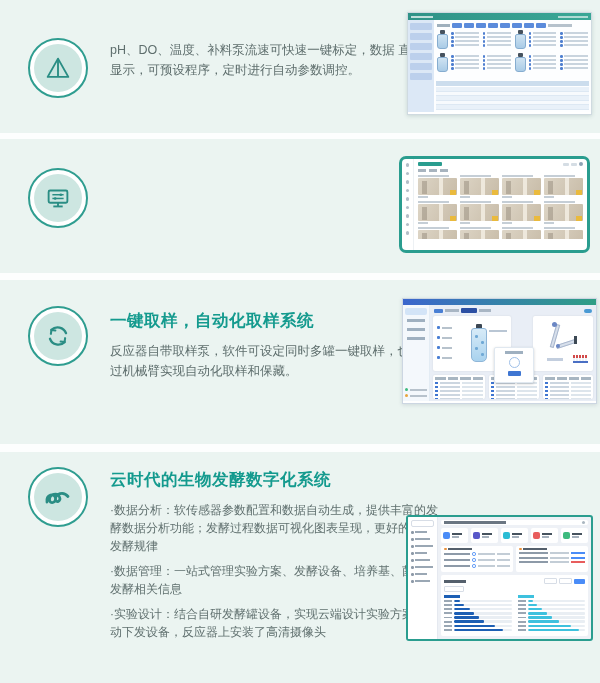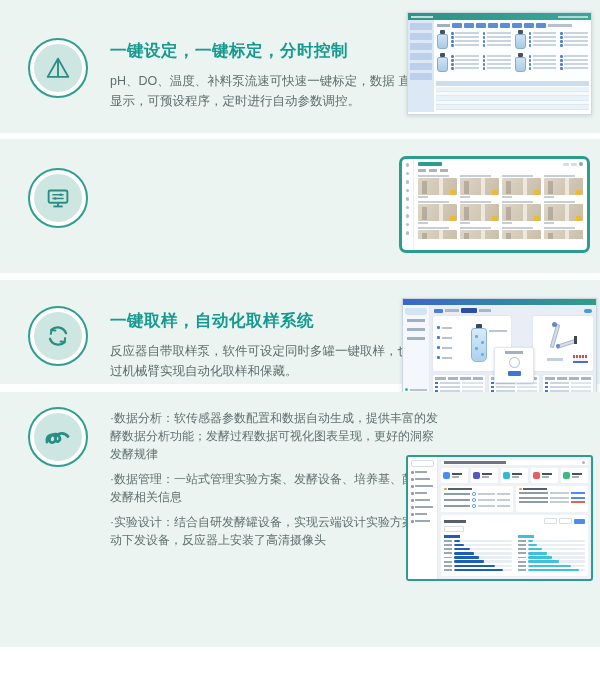--- a/index.html
+++ b/index.html
@@ -7,21 +7,21 @@
     width:600px;height:683px;overflow:hidden;background:#fff;
     font-family:"Liberation Sans","DejaVu Sans",sans-serif;
     -webkit-font-smoothing:antialiased;
   }
   .sec{position:relative;background:#ebf4f1;display:flex;align-items:flex-start;}
   .gap{background:#fdfefe;}
   #sec1{height:133px}
   #gap1{height:6px}
   #sec2{height:134px}
   #gap2{height:7px}
-  #sec3{height:104px}
+  #sec3{height:164px}
   #gap3{height:8px}
   #sec4{height:255px}
 
   .icon-outer{
     flex:none;width:56px;height:56px;border-radius:50%;
     border:2px solid #2f9d90;background:#fff;
     display:flex;align-items:center;justify-content:center;
     margin-left:28px;
   }
   #sec1 .icon-outer{margin-top:38px}
@@ -66,21 +66,20 @@
 <section class="sec" id="sec1">
   <div class="icon-outer">
     <div class="icon-inner">
       <svg width="30" height="30" viewBox="0 0 32 32">
         <path d="M16 6 L27 25.5 H5 Z" fill="none" stroke="#2a8d84" stroke-width="2" stroke-linejoin="round"></path>
         <line x1="16" y1="6" x2="16" y2="25.5" stroke="#2a8d84" stroke-width="2"></line>
       </svg>
     </div>
   </div>
   <div class="txt">
-    <h2>一键设定，一键标定，分时控制</h2>
     <p>pH、DO、温度、补料泵流速可快速一键标定，数据 直观显示，可预设程序，定时进行自动参数调控。</p>
   </div>
   <div class="shot" id="shot1">
       <div style="height: 7px; background: linear-gradient(90deg, rgb(47, 146, 135), rgb(58, 167, 150)); display: flex; align-items: center; justify-content: space-between; padding: 0px 3px;">
         <div style="width: 22px; height: 2px; background: rgba(255, 255, 255, 0.7);"></div>
         <div style="width: 30px; height: 2px; background: rgba(255, 255, 255, 0.6);"></div>
       </div>
       <div style="display: flex; height: 92px;">
         <div style="width: 26px; background: rgb(220, 232, 246); padding: 3px 2px; box-sizing: border-box;">
           <div style="height: 7px; background: rgb(188, 208, 236); border-radius: 1px; margin-bottom: 3px;"></div>
@@ -634,20 +633,21 @@
 
 <section class="sec" id="sec4">
   <div class="icon-outer">
     <div class="icon-inner">
       <svg width="32" height="32" viewBox="0 0 32 32">
         <path d="M5 21 C4 13.5 12.5 11.5 13.5 17 C14.5 22 7.5 23.5 7.5 18.5 C7.5 13 15.5 11 17.5 16 C19.5 20.5 13.5 22.5 13.5 18 C13.5 12.5 21.5 10 26 15.5" fill="none" stroke="#2a8d84" stroke-width="2.8" stroke-linecap="round"></path>
       </svg>
     </div>
   </div>
   <div class="txt">
+    <h2>云时代的生物发酵数字化系统</h2>
     <p>·数据分析：软传感器参数配置和数据自动生成，提供丰富的发酵数据分析功能；发酵过程数据可视化图表呈现，更好的洞察发酵规律</p>
     <p>·数据管理：一站式管理实验方案、发酵设备、培养基、菌株等发酵相关信息</p>
     <p>·实验设计：结合自研发酵罐设备，实现云端设计实验方案并自动下发设备，反应器上安装了高清摄像头</p>
   </div>
   <div class="shot" id="shot4">
       <div style="width: 30px; background: rgb(255, 255, 255); border-right: 1px solid rgb(229, 233, 240); padding: 3px; box-sizing: border-box;">
         <div style="height: 5px; border: 1px solid rgb(215, 221, 230); border-radius: 2px; margin-bottom: 4px;"></div>
         <div style="display: flex; align-items: center; gap: 1.5px; margin-bottom: 4.5px;">
           <div style="width: 2.5px; height: 2.5px; background: rgb(141, 154, 168); border-radius: 50%;"></div>
           <div style="width: 12px; height: 2.2px; background: rgb(154, 167, 180);"></div>

